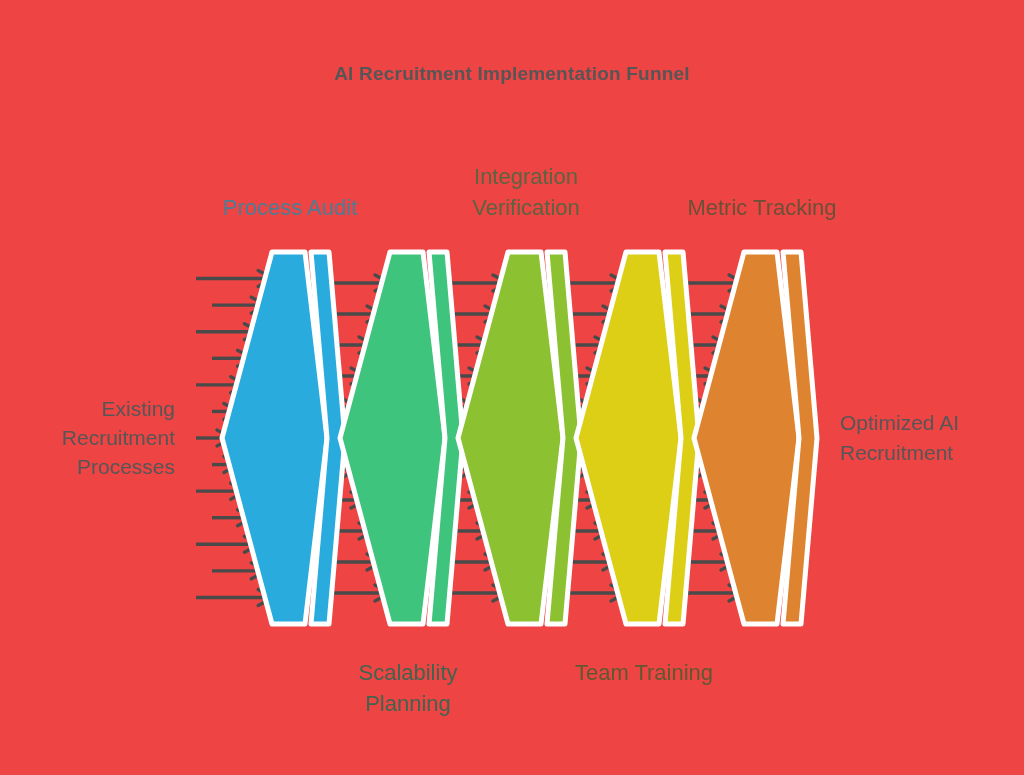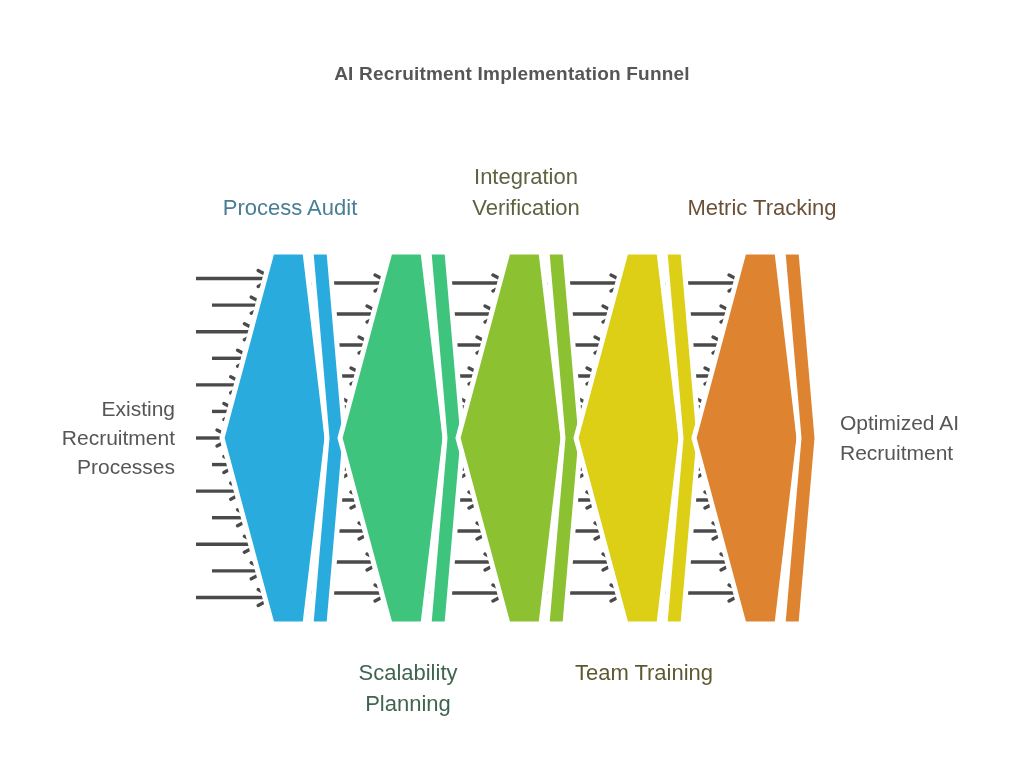--- a/index.html
+++ b/index.html
@@ -10,21 +10,21 @@
   body {
     width: 1024px;
     height: 775px;
     overflow: hidden;
     font-family: "Liberation Sans", sans-serif;
   }
   #stage {
     position: relative;
     width: 1024px;
     height: 775px;
-    background: #ffffff;
+    background: #ef4444;
   }
   svg#funnel-svg {
     position: absolute;
     left: 0;
     top: 0;
     width: 1024px;
     height: 775px;
     display: block;
   }
   .title-text {

